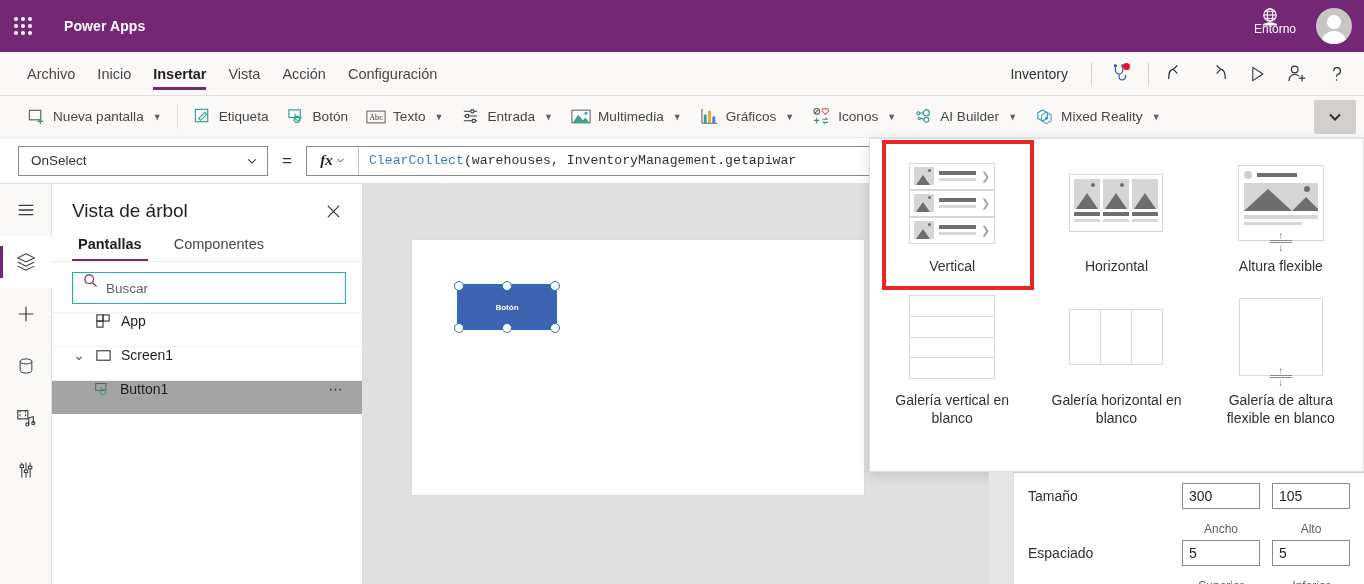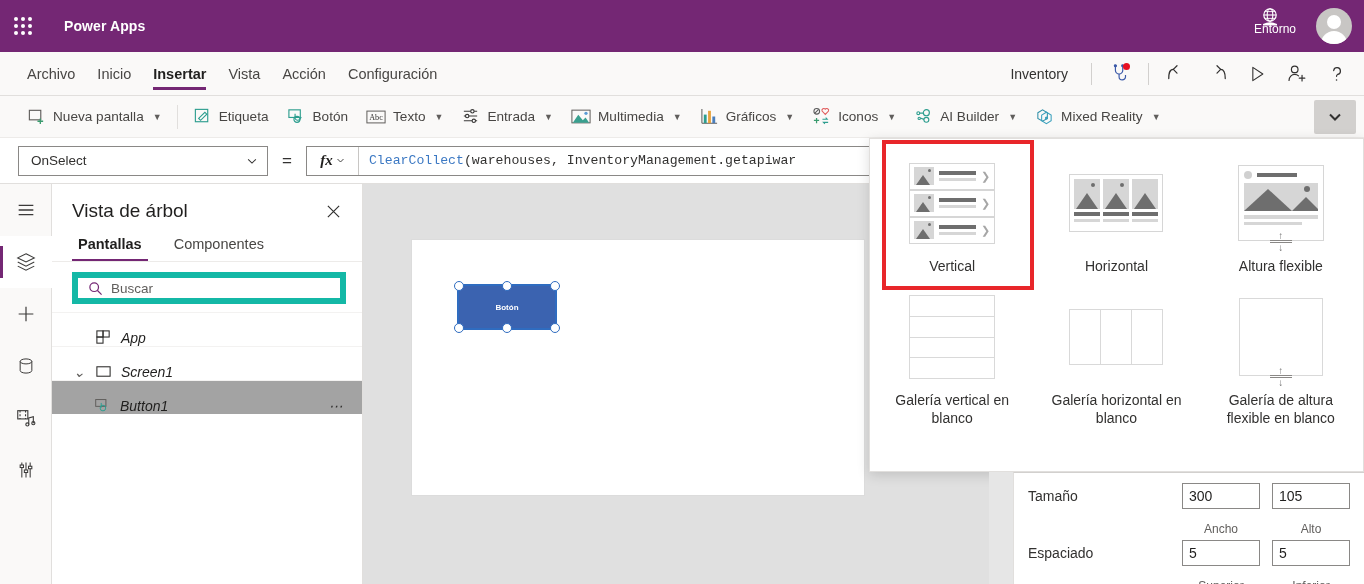--- a/index.html
+++ b/index.html
@@ -125,30 +125,30 @@
   .tree-title { font-size: 19px; color: #201f1e; font-weight: 400; }
   .tree-close { width: 26px; height: 26px; display: flex; align-items: center; justify-content: center; cursor: pointer; color: #323130; }
   .tree-tabs { display: flex; align-items: center; padding-left: 20px; border-bottom: 1px solid #edebe9; }
   .tt {
     position: relative; font-size: 14.5px; color: #484644; padding: 6px 6px 9px 6px; margin-right: 20px; cursor: pointer;
   }
   .tt.active { color: #201f1e; font-weight: 600; }
   .tt.active::after { content: ""; position: absolute; left: 0; right: 0; bottom: 0; height: 2.5px; background: #742774; }
   .search-wrap { padding: 10px 16px 8px 20px; }
   .search-box {
-    height: 32px; border: 6px solid #14b8a6; display: flex; align-items: center; gap: 8px; padding: 0 10px; background: #fff;
+    height: 32px; border: 1px solid #14b8a6; display: flex; gap: 8px; padding: 0 10px; background: #fff;
   }
   .search-box input {
     border: none; outline: none; font-size: 13.5px; color: #323130; flex: 1;
     font-family: "Liberation Sans", sans-serif; background: transparent;
   }
   .search-box input::placeholder { color: #605e5c; }
   .tree-row {
-    height: 34px; display: flex; align-items: flex-end; gap: 9px; padding-left: 20px;
-    font-size: 14px; color: #201f1e; cursor: pointer; border-top: 1px solid #f3f2f1; font-style: italic;
+    height: 34px; display: flex; align-items: flex-start; gap: 9px; padding-left: 20px;
+    font-size: 14px; color: #201f1e; cursor: pointer; border-top: 1px solid #f3f2f1;
   }
   .tree-row.child { padding-left: 42px; }
   .tree-row.selected { background: #a3a3a3; }
   .tree-row .dots { margin-left: auto; margin-right: 18px; letter-spacing: 1.5px; color: #323130; font-size: 14px; }
   .twisty { width: 14px; display: flex; align-items: center; justify-content: center; color: #605e5c; }
 
   
   .canvas-area {
     position: absolute; left: 363px; top: 184px; width: 1001px; height: 400px; background: #e0e0e0;
   }

